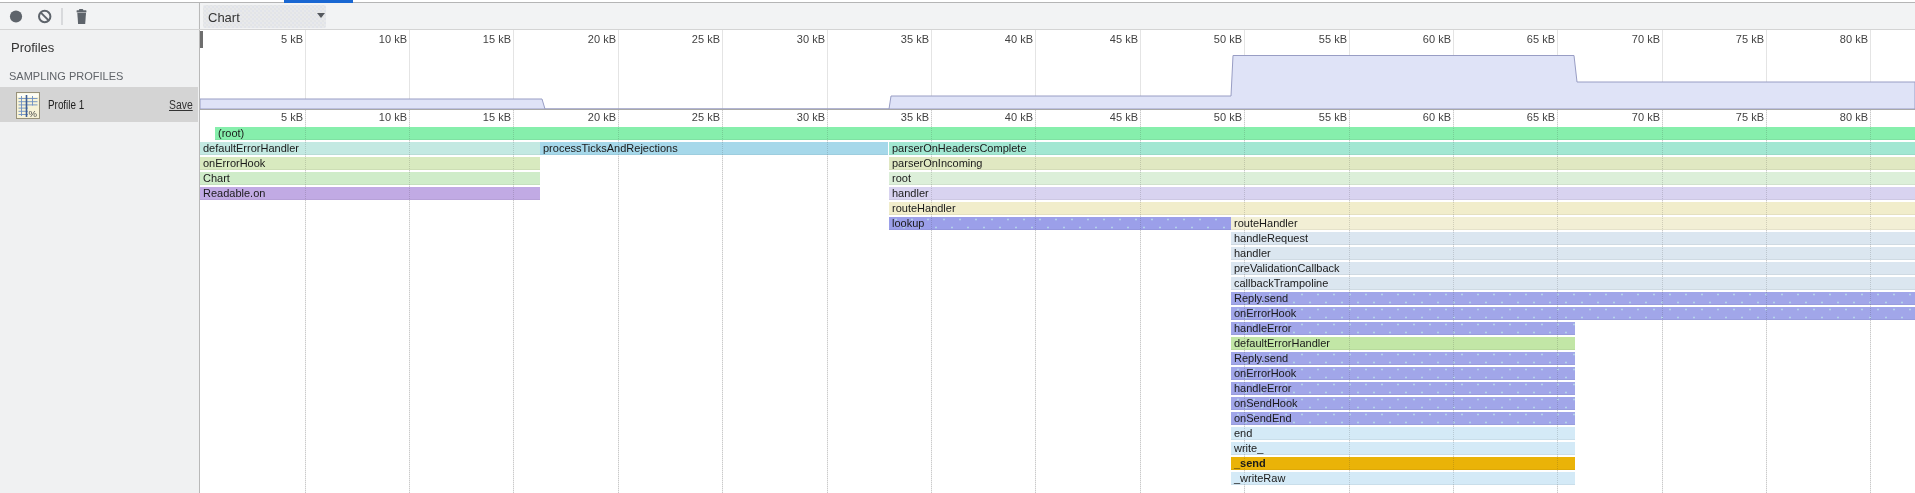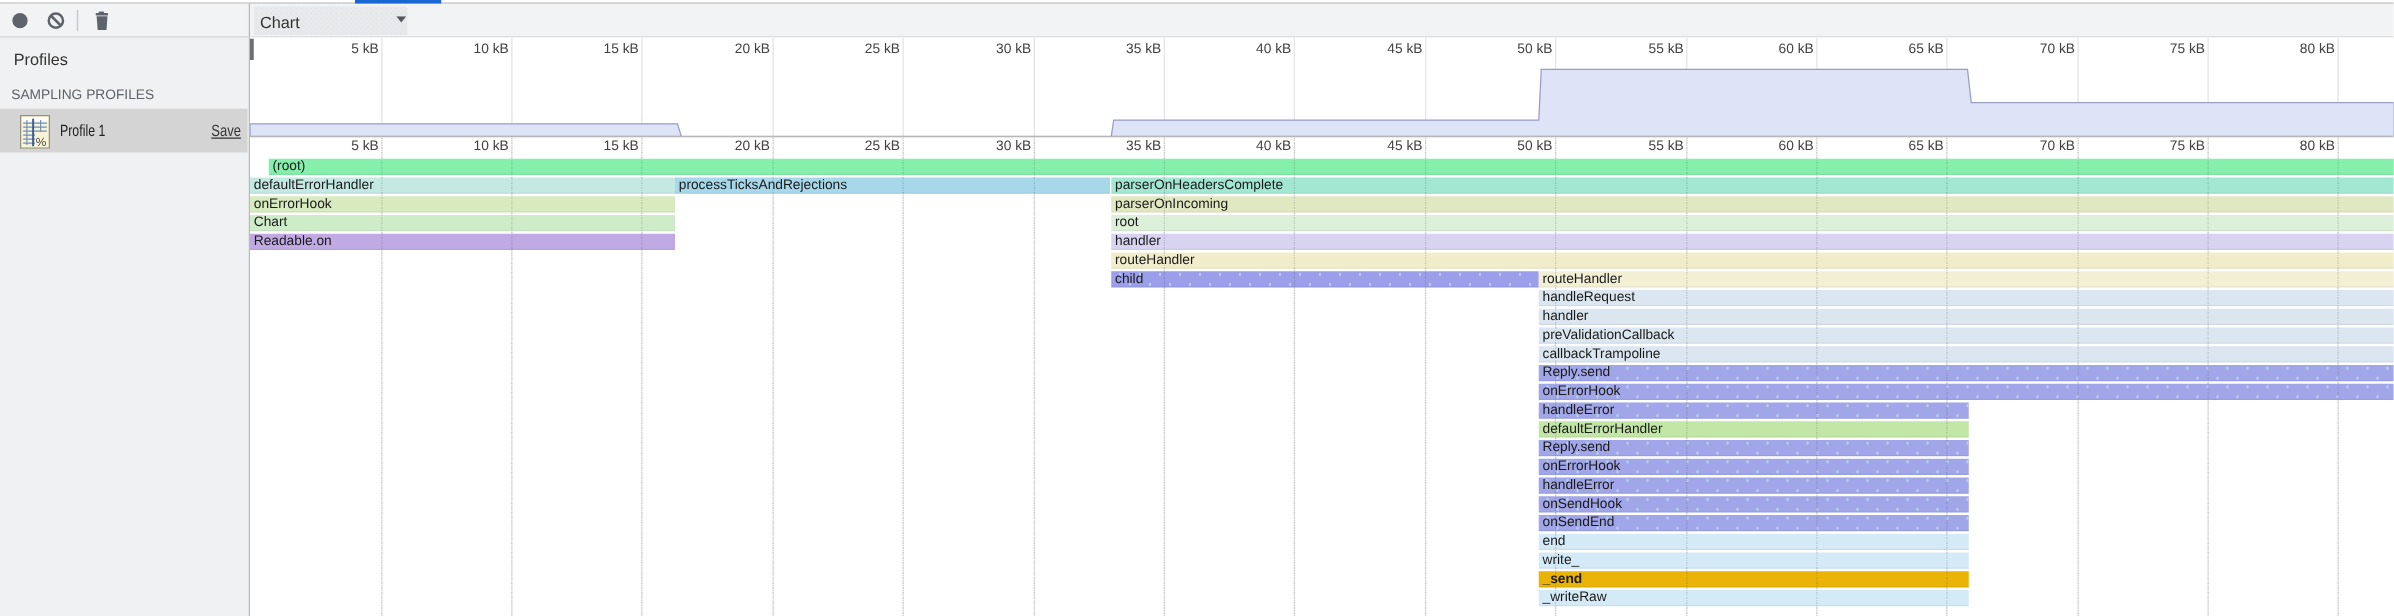--- a/index.html
+++ b/index.html
@@ -134,21 +134,21 @@
       <div class="bar" style="left:200px;top:142px;width:340px;background-color:#c3e9e2;">defaultErrorHandler</div>
       <div class="bar" style="left:540px;top:142px;width:348px;background-color:#a6d8ea;">processTicksAndRejections</div>
       <div class="bar" style="left:889px;top:142px;width:1026px;background-color:#a2e7d2;">parserOnHeadersComplete</div>
       <div class="bar" style="left:200px;top:157px;width:340px;background-color:#d8eabf;">onErrorHook</div>
       <div class="bar" style="left:889px;top:157px;width:1026px;background-color:#e0e8c2;">parserOnIncoming</div>
       <div class="bar" style="left:200px;top:172px;width:340px;background-color:#cfecc9;">Chart</div>
       <div class="bar" style="left:889px;top:172px;width:1026px;background-color:#dcefd9;">root</div>
       <div class="bar" style="left:200px;top:187px;width:340px;background-color:#c1aae4;">Readable.on</div>
       <div class="bar" style="left:889px;top:187px;width:1026px;background-color:#d8d3f0;">handler</div>
       <div class="bar" style="left:889px;top:202px;width:1026px;background-color:#f1edcb;">routeHandler</div>
-      <div class="bar" style="left:889px;top:217px;width:342px;background-color:#9b9fe9;background-image:radial-gradient(circle, rgba(197,243,235,0.6) 0.9px, rgba(0,0,0,0) 1.2px),radial-gradient(circle, rgba(197,243,235,0.6) 0.9px, rgba(0,0,0,0) 1.2px);background-size:16px 13px,16px 13px;background-position:7px 4px,15px 9px;">child</div>
+      <div class="bar" style="left:889px;top:217px;width:342px;background-color:#9b9fe9;background-image:radial-gradient(circle, rgba(197,243,235,0.6) 0.9px, rgba(0,0,0,0) 1.2px),radial-gradient(circle, rgba(197,243,235,0.6) 0.9px, rgba(0,0,0,0) 1.2px);background-size:16px 13px,16px 13px;background-position:7px 4px,15px 9px;">lookup</div>
       <div class="bar" style="left:1231px;top:217px;width:684px;background-color:#f2efd5;">routeHandler</div>
       <div class="bar" style="left:1231px;top:232px;width:684px;background-color:#dbe6f0;">handleRequest</div>
       <div class="bar" style="left:1231px;top:247px;width:684px;background-color:#dbe6f0;">handler</div>
       <div class="bar" style="left:1231px;top:262px;width:684px;background-color:#dbe6f0;">preValidationCallback</div>
       <div class="bar" style="left:1231px;top:277px;width:684px;background-color:#dbe6f0;">callbackTrampoline</div>
       <div class="bar" style="left:1231px;top:292px;width:684px;background-color:#a1a6e9;background-image:radial-gradient(circle, rgba(197,243,235,0.6) 0.9px, rgba(0,0,0,0) 1.2px),radial-gradient(circle, rgba(197,243,235,0.6) 0.9px, rgba(0,0,0,0) 1.2px);background-size:16px 13px,16px 13px;background-position:7px 4px,15px 9px;">Reply.send</div>
       <div class="bar" style="left:1231px;top:307px;width:684px;background-color:#a1a6e9;background-image:radial-gradient(circle, rgba(197,243,235,0.6) 0.9px, rgba(0,0,0,0) 1.2px),radial-gradient(circle, rgba(197,243,235,0.6) 0.9px, rgba(0,0,0,0) 1.2px);background-size:16px 13px,16px 13px;background-position:7px 4px,15px 9px;">onErrorHook</div>
       <div class="bar" style="left:1231px;top:322px;width:344px;background-color:#a1a6e9;background-image:radial-gradient(circle, rgba(197,243,235,0.6) 0.9px, rgba(0,0,0,0) 1.2px),radial-gradient(circle, rgba(197,243,235,0.6) 0.9px, rgba(0,0,0,0) 1.2px);background-size:16px 13px,16px 13px;background-position:7px 4px,15px 9px;">handleError</div>
       <div class="bar" style="left:1231px;top:337px;width:344px;background-color:#c2e6a6;">defaultErrorHandler</div>
       <div class="bar" style="left:1231px;top:352px;width:344px;background-color:#a1a6e9;background-image:radial-gradient(circle, rgba(197,243,235,0.6) 0.9px, rgba(0,0,0,0) 1.2px),radial-gradient(circle, rgba(197,243,235,0.6) 0.9px, rgba(0,0,0,0) 1.2px);background-size:16px 13px,16px 13px;background-position:7px 4px,15px 9px;">Reply.send</div>

